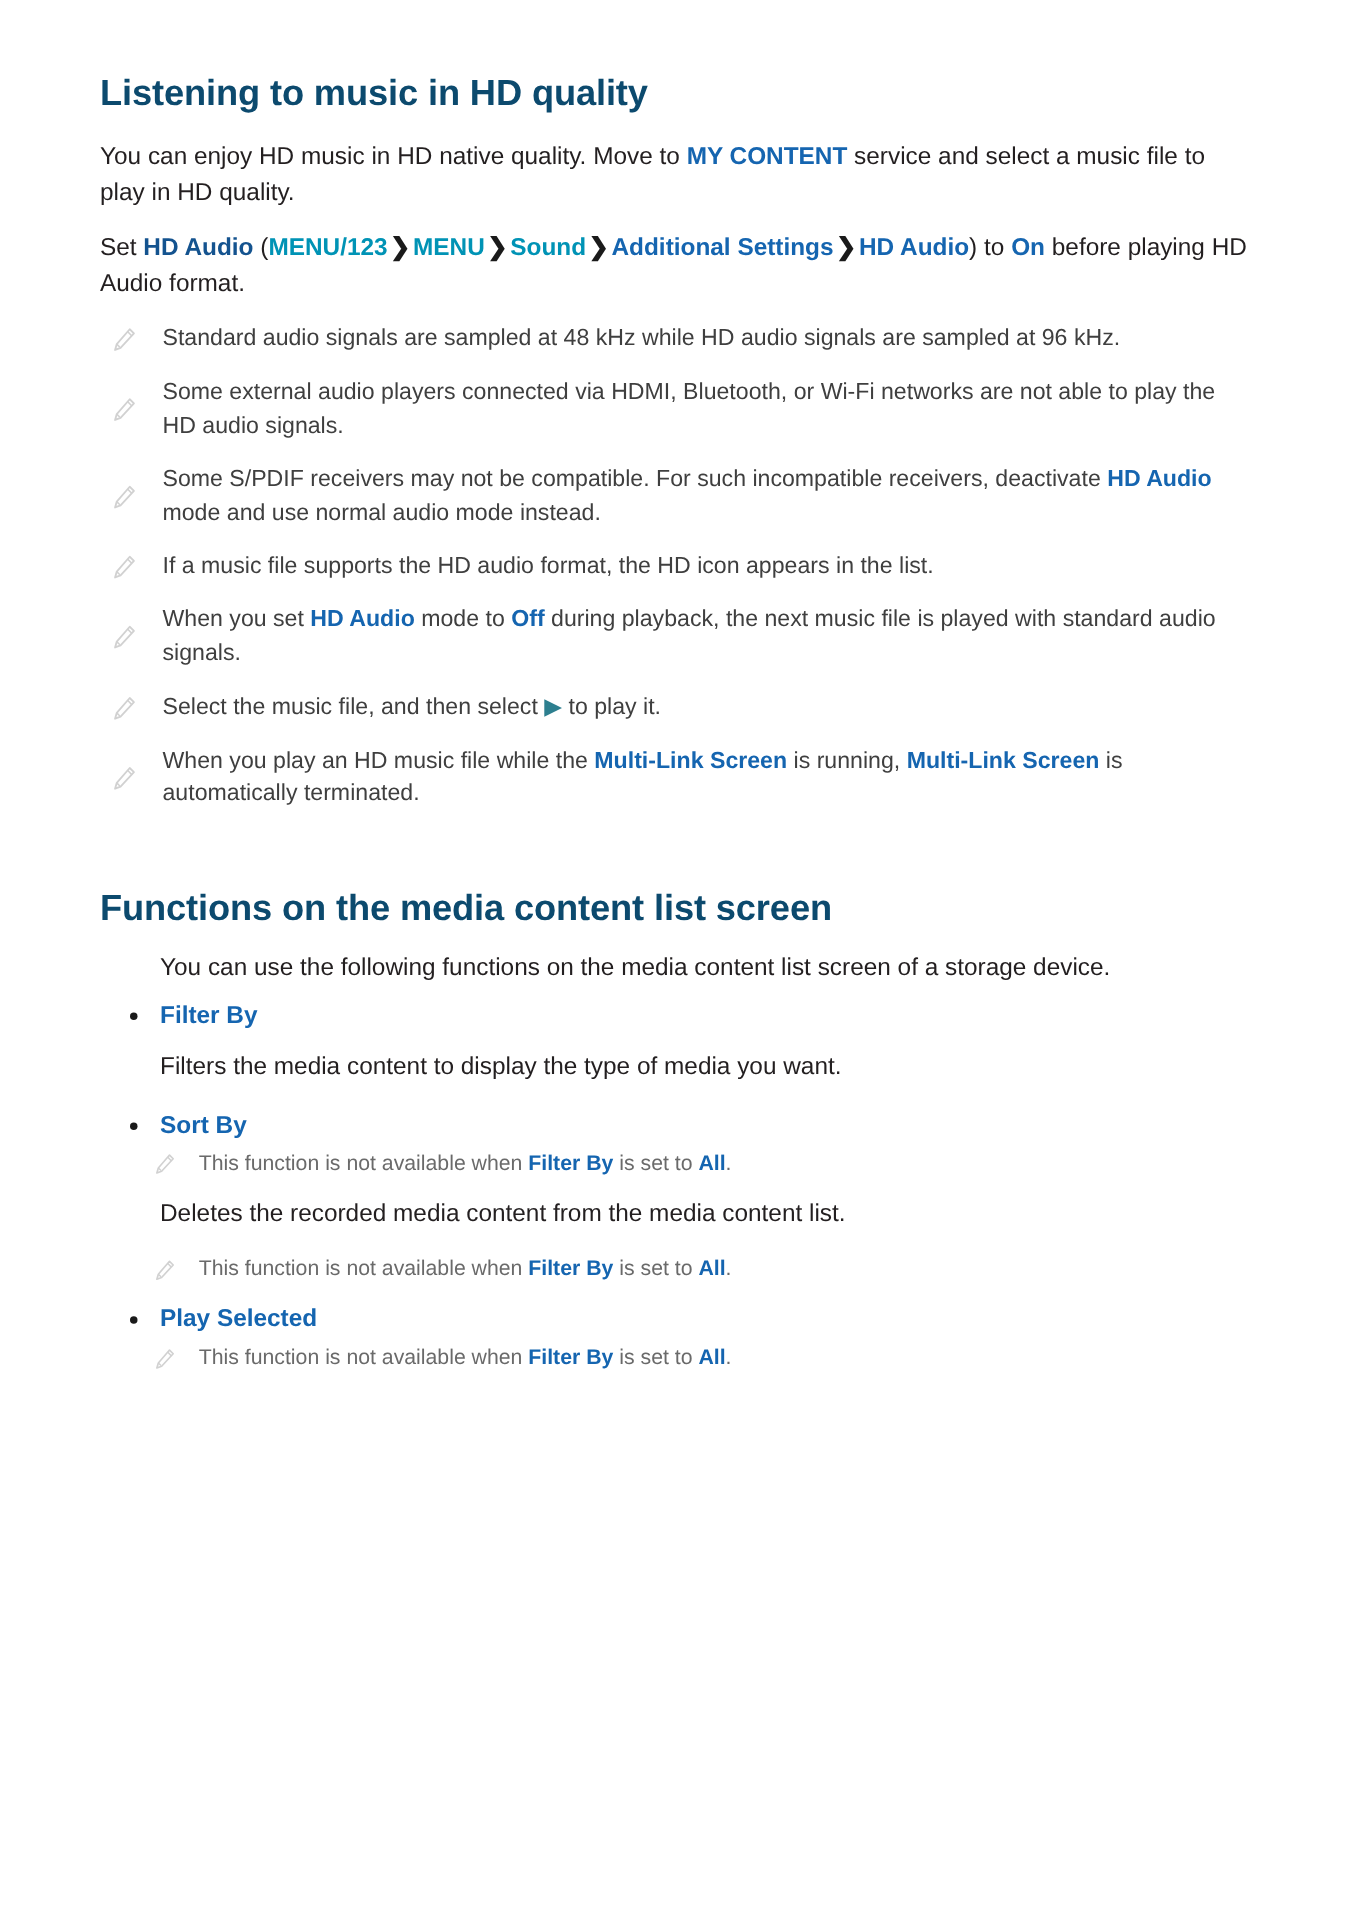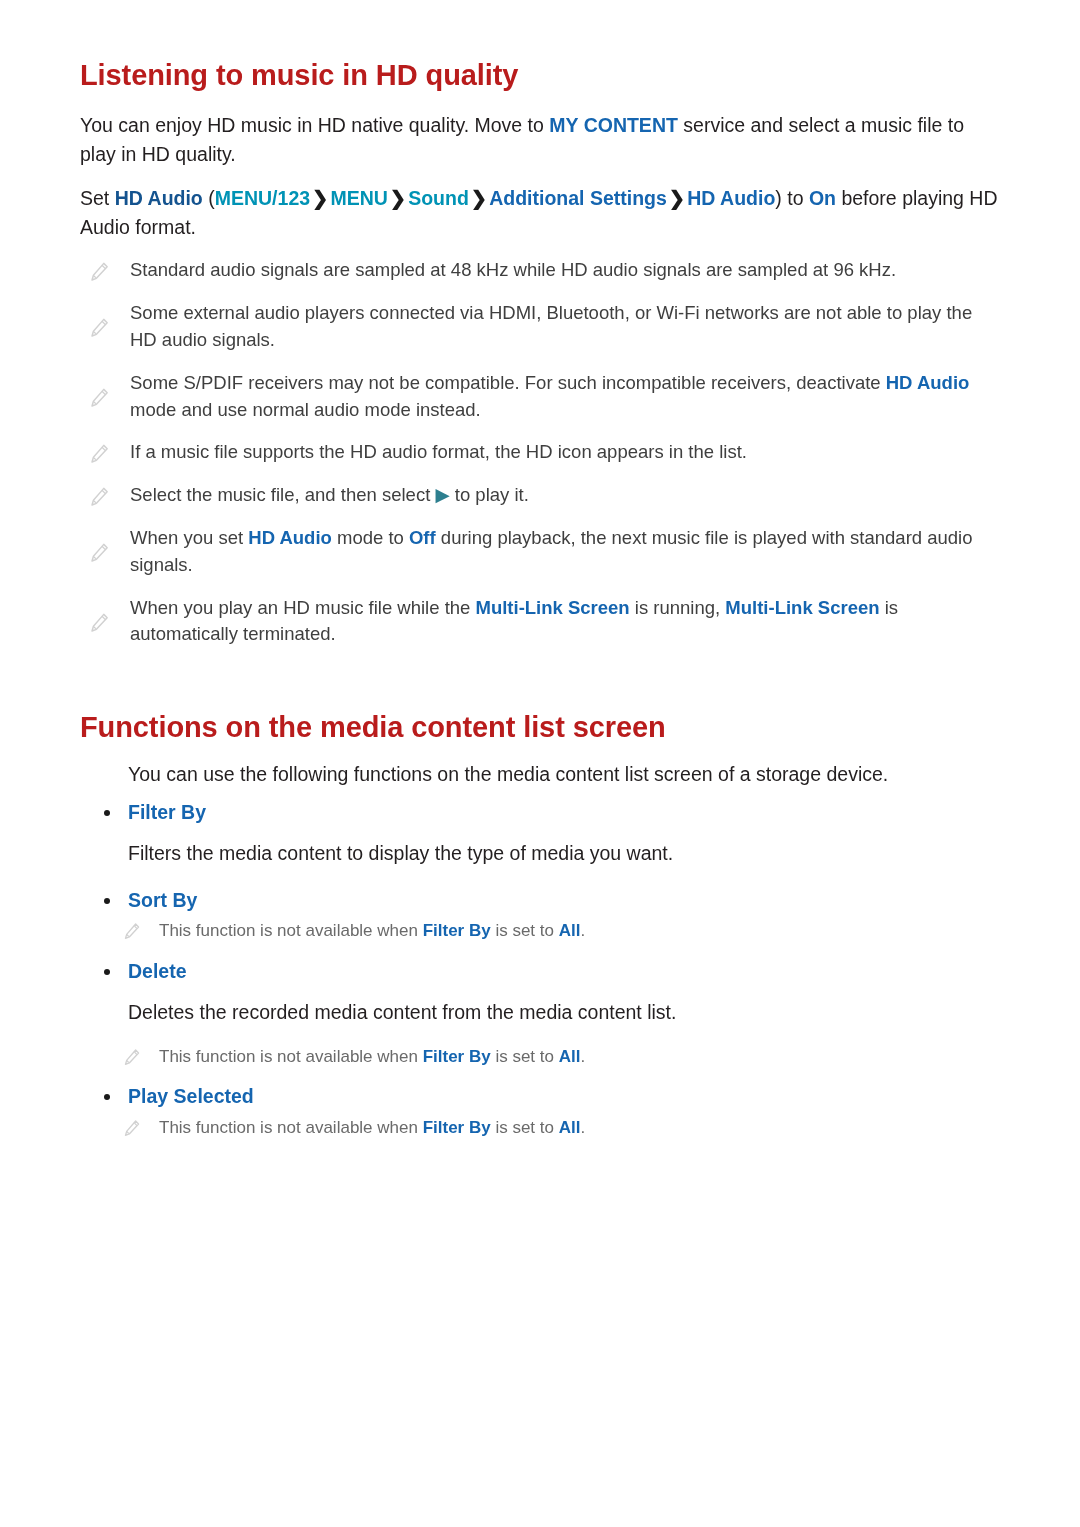--- a/index.html
+++ b/index.html
@@ -23,21 +23,21 @@
     box-sizing: border-box;
     padding: 58px 80px 0 80px;
     background: #ffffff;
   }
 
   
   h1.section-title {
     font-size: 29px;
     line-height: 1.22;
     font-weight: bold;
-    color: #b91c1c;
+    color: #0c4a6e;
     margin: 0 0 18px 0;
     letter-spacing: -0.1px;
   }
   h1.section-title.second {
     margin-top: 62px;
     margin-bottom: 14px;
   }
 
   
   p.body {
@@ -186,32 +186,32 @@
     </div>
 
     <div class="note">
       <span class="pencil">
         <svg viewBox="0 0 24 24" width="22" height="22" aria-hidden="true">
           <path d="M17.2 2.6 L20.9 6.3 L9.2 18.9 L4.4 20.7 L5.9 15.6 Z" fill="none" stroke="#9a9a9a" stroke-width="1.6" stroke-linejoin="round"></path>
           <path d="M15.3 4.6 L18.9 8.3" stroke="#9a9a9a" stroke-width="1.4"></path>
           <path d="M5.9 15.6 L8.6 18.3" stroke="#9a9a9a" stroke-width="1.3"></path>
         </svg>
       </span>
+      <span class="note-text"><span>When you set </span><span class="lnk">HD Audio</span><span> mode to </span><span class="lnk">Off</span><span> during playback, the next music file is played with standard audio signals.</span></span>
+    </div>
+
+    <div class="note">
+      <span class="pencil">
+        <svg viewBox="0 0 24 24" width="22" height="22" aria-hidden="true">
+          <path d="M17.2 2.6 L20.9 6.3 L9.2 18.9 L4.4 20.7 L5.9 15.6 Z" fill="none" stroke="#9a9a9a" stroke-width="1.6" stroke-linejoin="round"></path>
+          <path d="M15.3 4.6 L18.9 8.3" stroke="#9a9a9a" stroke-width="1.4"></path>
+          <path d="M5.9 15.6 L8.6 18.3" stroke="#9a9a9a" stroke-width="1.3"></path>
+        </svg>
+      </span>
       <span class="note-text"><span>Select the music file, and then select </span><span class="play-tri">▶</span><span> to play it.</span></span>
-    </div>
-
-    <div class="note">
-      <span class="pencil">
-        <svg viewBox="0 0 24 24" width="22" height="22" aria-hidden="true">
-          <path d="M17.2 2.6 L20.9 6.3 L9.2 18.9 L4.4 20.7 L5.9 15.6 Z" fill="none" stroke="#9a9a9a" stroke-width="1.6" stroke-linejoin="round"></path>
-          <path d="M15.3 4.6 L18.9 8.3" stroke="#9a9a9a" stroke-width="1.4"></path>
-          <path d="M5.9 15.6 L8.6 18.3" stroke="#9a9a9a" stroke-width="1.3"></path>
-        </svg>
-      </span>
-      <span class="note-text"><span>When you set </span><span class="lnk">HD Audio</span><span> mode to </span><span class="lnk">Off</span><span> during playback, the next music file is played with standard audio signals.</span></span>
     </div>
 
     <div class="note">
       <span class="pencil">
         <svg viewBox="0 0 24 24" width="22" height="22" aria-hidden="true">
           <path d="M17.2 2.6 L20.9 6.3 L9.2 18.9 L4.4 20.7 L5.9 15.6 Z" fill="none" stroke="#9a9a9a" stroke-width="1.6" stroke-linejoin="round"></path>
           <path d="M15.3 4.6 L18.9 8.3" stroke="#9a9a9a" stroke-width="1.4"></path>
           <path d="M5.9 15.6 L8.6 18.3" stroke="#9a9a9a" stroke-width="1.3"></path>
         </svg>
       </span>
@@ -240,24 +240,20 @@
       <span class="pencil">
         <svg viewBox="0 0 24 24" width="19" height="19" aria-hidden="true">
           <path d="M17.2 2.6 L20.9 6.3 L9.2 18.9 L4.4 20.7 L5.9 15.6 Z" fill="none" stroke="#9a9a9a" stroke-width="1.7" stroke-linejoin="round"></path>
           <path d="M15.3 4.6 L18.9 8.3" stroke="#9a9a9a" stroke-width="1.5"></path>
           <path d="M5.9 15.6 L8.6 18.3" stroke="#9a9a9a" stroke-width="1.4"></path>
         </svg>
       </span>
       <span class="note-text"><span>This function is not available when </span><span class="lnk">Filter By</span><span> is set to </span><span class="lnk">All</span><span>.</span></span>
     </div>
 
-    <div class="func-item">
-      <span class="dot"></span>
-      <span class="func-label">Delete</span>
-    </div>
     <p class="func-desc">Deletes the recorded media content from the media content list.</p>
     <div class="note sub">
       <span class="pencil">
         <svg viewBox="0 0 24 24" width="19" height="19" aria-hidden="true">
           <path d="M17.2 2.6 L20.9 6.3 L9.2 18.9 L4.4 20.7 L5.9 15.6 Z" fill="none" stroke="#9a9a9a" stroke-width="1.7" stroke-linejoin="round"></path>
           <path d="M15.3 4.6 L18.9 8.3" stroke="#9a9a9a" stroke-width="1.5"></path>
           <path d="M5.9 15.6 L8.6 18.3" stroke="#9a9a9a" stroke-width="1.4"></path>
         </svg>
       </span>
       <span class="note-text"><span>This function is not available when </span><span class="lnk">Filter By</span><span> is set to </span><span class="lnk">All</span><span>.</span></span>

